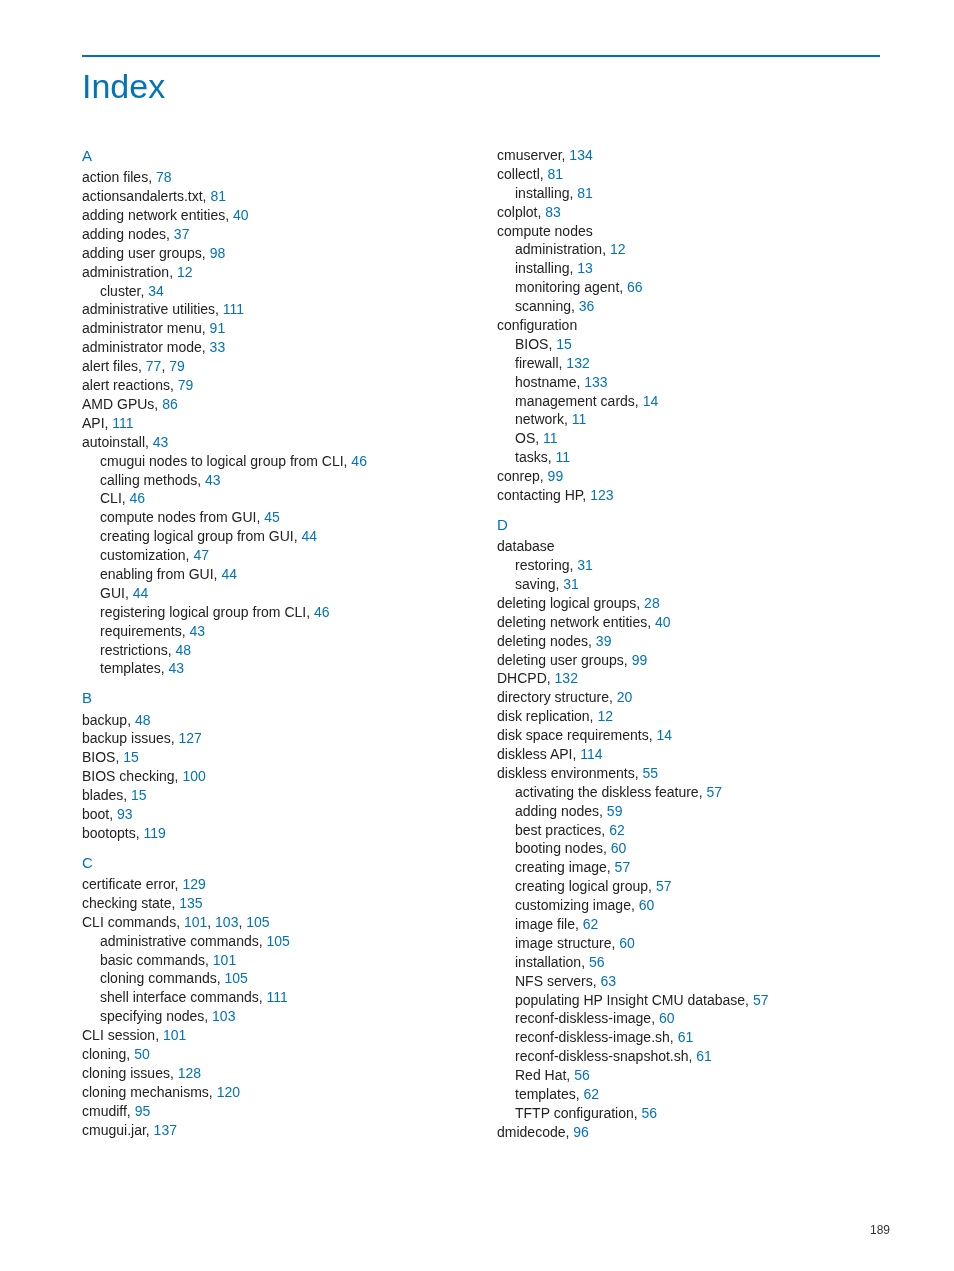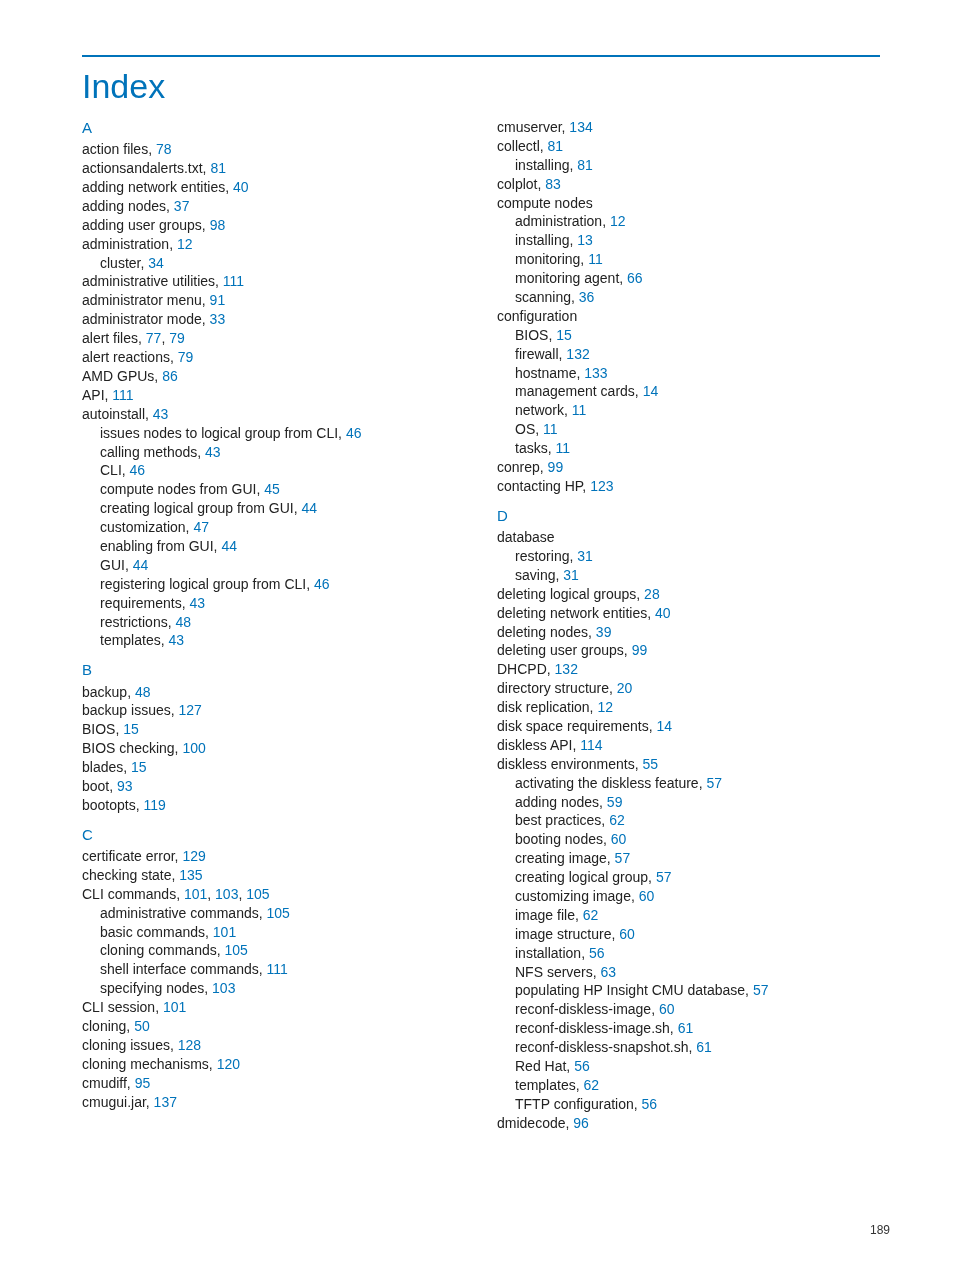--- a/index.html
+++ b/index.html
@@ -13,21 +13,21 @@
   }
   .rule {
     border-top: 2px solid #0073ba;
     margin-bottom: 10px;
   }
   h1.title {
     font-family: Arial, Helvetica, sans-serif;
     font-weight: 400;
     font-size: 34px;
     color: #0073ba;
-    margin-bottom: 12px;
+    margin-bottom: 40px;
   }
   .columns {
     display: flex;
     gap: 32px;
   }
   .col {
     flex: 1;
     font-size: 14px;
     line-height: 1.35;
     color: #222;
@@ -70,21 +70,21 @@
       <div class="entry"><span>administration, </span><span class="page-link">12</span></div>
       <div class="entry sub"><span>cluster, </span><span class="page-link">34</span></div>
       <div class="entry"><span>administrative utilities, </span><span class="page-link">111</span></div>
       <div class="entry"><span>administrator menu, </span><span class="page-link">91</span></div>
       <div class="entry"><span>administrator mode, </span><span class="page-link">33</span></div>
       <div class="entry"><span>alert files, </span><span class="page-link">77</span><span>, </span><span class="page-link">79</span></div>
       <div class="entry"><span>alert reactions, </span><span class="page-link">79</span></div>
       <div class="entry"><span>AMD GPUs, </span><span class="page-link">86</span></div>
       <div class="entry"><span>API, </span><span class="page-link">111</span></div>
       <div class="entry"><span>autoinstall, </span><span class="page-link">43</span></div>
-      <div class="entry sub"><span>issues nodes to logical group from CLI, </span><span class="page-link">46</span></div>
+      <div class="entry sub"><span>cmugui nodes to logical group from CLI, </span><span class="page-link">46</span></div>
       <div class="entry sub"><span>calling methods, </span><span class="page-link">43</span></div>
       <div class="entry sub"><span>CLI, </span><span class="page-link">46</span></div>
       <div class="entry sub"><span>compute nodes from GUI, </span><span class="page-link">45</span></div>
       <div class="entry sub"><span>creating logical group from GUI, </span><span class="page-link">44</span></div>
       <div class="entry sub"><span>customization, </span><span class="page-link">47</span></div>
       <div class="entry sub"><span>enabling from GUI, </span><span class="page-link">44</span></div>
       <div class="entry sub"><span>GUI, </span><span class="page-link">44</span></div>
       <div class="entry sub"><span>registering logical group from CLI, </span><span class="page-link">46</span></div>
       <div class="entry sub"><span>requirements, </span><span class="page-link">43</span></div>
       <div class="entry sub"><span>restrictions, </span><span class="page-link">48</span></div>
@@ -114,21 +114,20 @@
       <div class="entry"><span>cmugui.jar, </span><span class="page-link">137</span></div>
     </div>
   <div class="col" id="col2">
       <div class="entry"><span>cmuserver, </span><span class="page-link">134</span></div>
       <div class="entry"><span>collectl, </span><span class="page-link">81</span></div>
       <div class="entry sub"><span>installing, </span><span class="page-link">81</span></div>
       <div class="entry"><span>colplot, </span><span class="page-link">83</span></div>
       <div class="entry"><span>compute nodes</span></div>
       <div class="entry sub"><span>administration, </span><span class="page-link">12</span></div>
       <div class="entry sub"><span>installing, </span><span class="page-link">13</span></div>
-      <div class="entry sub"><span>monitoring, </span><span class="page-link">11</span></div>
       <div class="entry sub"><span>monitoring agent, </span><span class="page-link">66</span></div>
       <div class="entry sub"><span>scanning, </span><span class="page-link">36</span></div>
       <div class="entry"><span>configuration</span></div>
       <div class="entry sub"><span>BIOS, </span><span class="page-link">15</span></div>
       <div class="entry sub"><span>firewall, </span><span class="page-link">132</span></div>
       <div class="entry sub"><span>hostname, </span><span class="page-link">133</span></div>
       <div class="entry sub"><span>management cards, </span><span class="page-link">14</span></div>
       <div class="entry sub"><span>network, </span><span class="page-link">11</span></div>
       <div class="entry sub"><span>OS, </span><span class="page-link">11</span></div>
       <div class="entry sub"><span>tasks, </span><span class="page-link">11</span></div>

